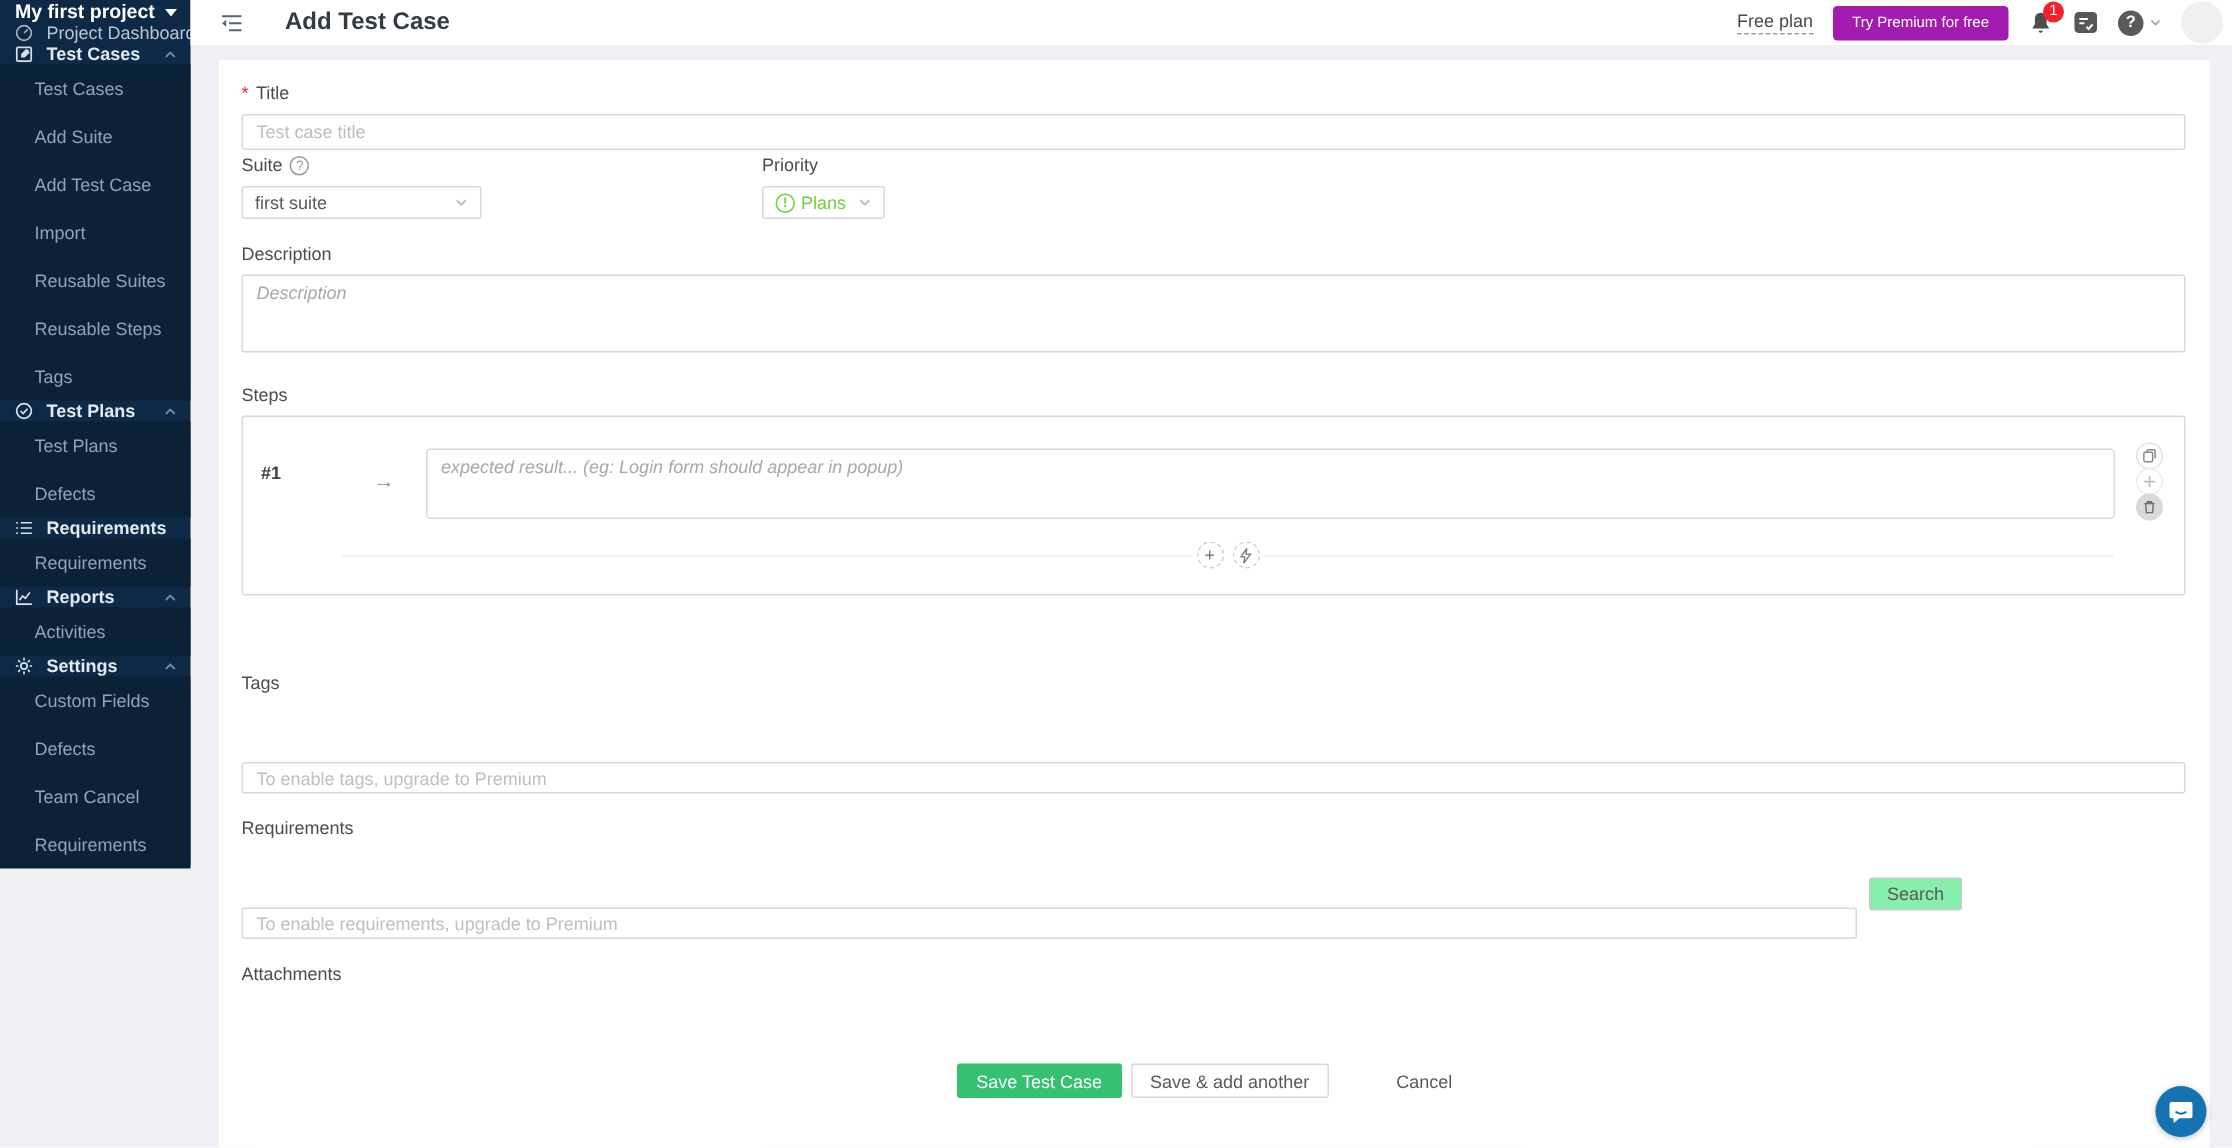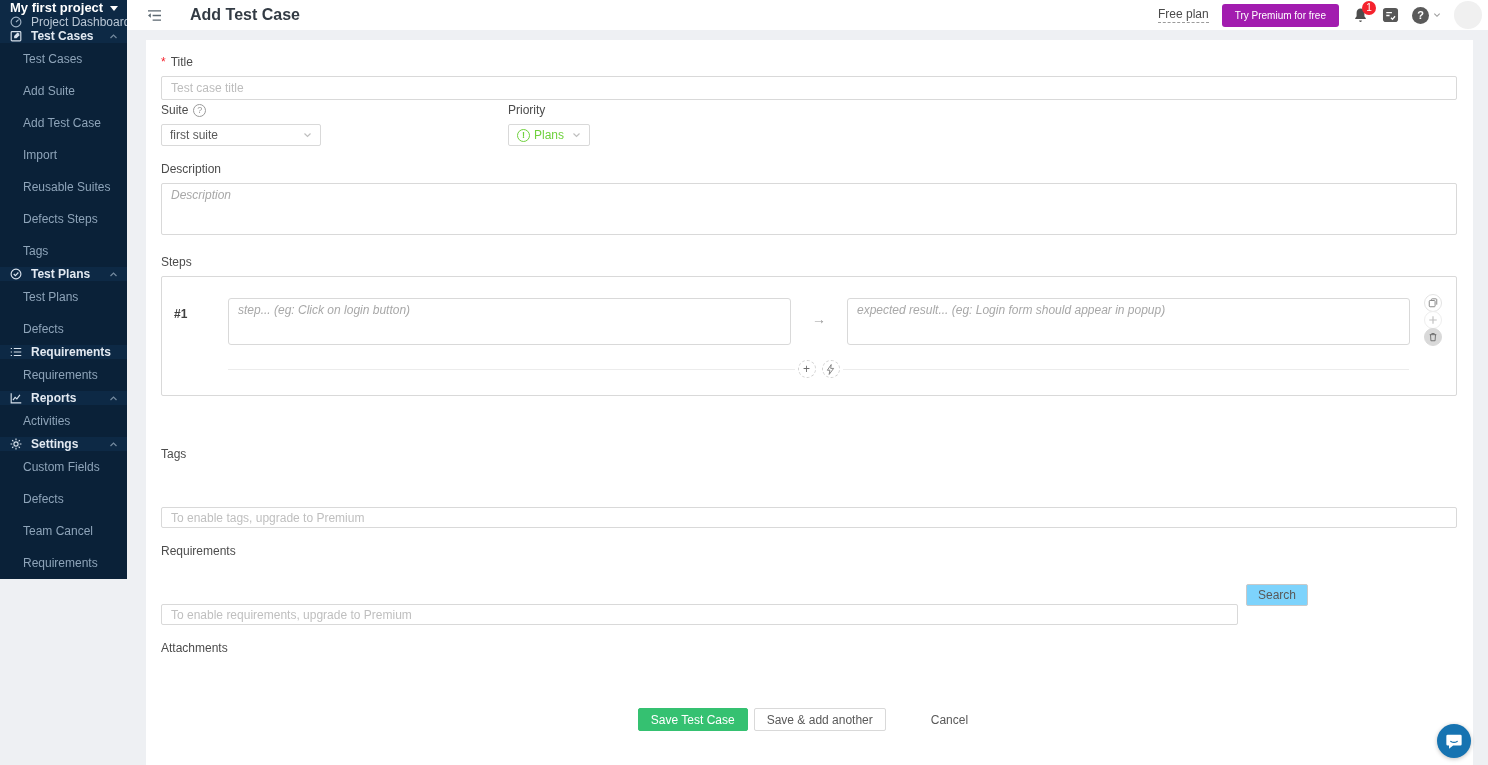--- a/index.html
+++ b/index.html
@@ -131,21 +131,21 @@
     display: flex; align-items: center; justify-content: center; cursor: pointer;
     margin: 0 3px;
   }
   
   .tags-block { margin-top: 51px; }
   .disabled-input { background: #f5f5f5; height: 21px; cursor: not-allowed; margin-top: 39px; }
   .disabled-input::placeholder { color: #bfbfbf; }
   .req-row { display: flex; align-items: center; }
   .req-row input { width: 1077px; }
   .search-btn {
-    margin-left: 8px; background: #7dd3fc; border: 1px solid #c9c9c9;
+    margin-left: 8px; background: #86efac; border: 1px solid #c9c9c9;
     border-radius: 2px; font-family: inherit; font-size: 12px; color: #595959;
     height: 22px; padding: 0 11px; cursor: not-allowed;
   }
   
   .dropzone {
     border: 1px dashed #d9d9d9; border-radius: 2px; height: 91px;
     display: flex; flex-direction: column; align-items: center; justify-content: center;
     gap: 9px; cursor: pointer; background: #fff;
   }
   .upload-text { font-size: 12.5px; color: #45719d; }
@@ -200,21 +200,21 @@
     <div class="side-item">
         <span>Add Test Case</span>
       </div>
     <div class="side-item">
         <span>Import</span>
       </div>
     <div class="side-item">
         <span>Reusable Suites</span>
       </div>
     <div class="side-item">
-        <span>Defects Steps</span>
+        <span>Reusable Steps</span>
       </div>
     <div class="side-item">
         <span>Tags</span>
       </div>
   </div>
 
   <div class="section-header">
     <svg class="sicon" width="14" height="14" viewBox="0 0 16 16">
         <circle cx="8" cy="8" r="5.6"></circle>
         <path d="M5.4 8 L7.3 9.9 L10.7 6.3"></path>
@@ -371,21 +371,20 @@
         <textarea class="desc-area italic-ph" placeholder="Description" style=""></textarea>
       </div>
 
       <div class="block">
         <div class="f-label">
           <span>Steps</span>
         </div>
         <div class="steps-panel">
           <div class="step-row">
             <div class="step-num">#1</div>
-            <textarea class="step-ta italic-ph" placeholder="step... (eg: Click on login button)" style=""></textarea>
             <div class="arrow-cell">→</div>
             <textarea class="step-ta italic-ph" placeholder="expected result... (eg: Login form should appear in popup)" style=""></textarea>
             <div class="icon-col">
               <span class="circ-btn">
                 <svg width="10" height="10" viewBox="0 0 12 12">
                     <rect x="1.5" y="3" width="7" height="7.5" rx="1" fill="none" stroke="#8a8a8a" stroke-width="1.2"></rect>
                     <path d="M4 3 V2 a1 1 0 0 1 1-1 h4.5 a1 1 0 0 1 1 1 V8" fill="none" stroke="#8a8a8a" stroke-width="1.2"></path>
                   </svg>
               </span>
               <span class="circ-btn plain">

